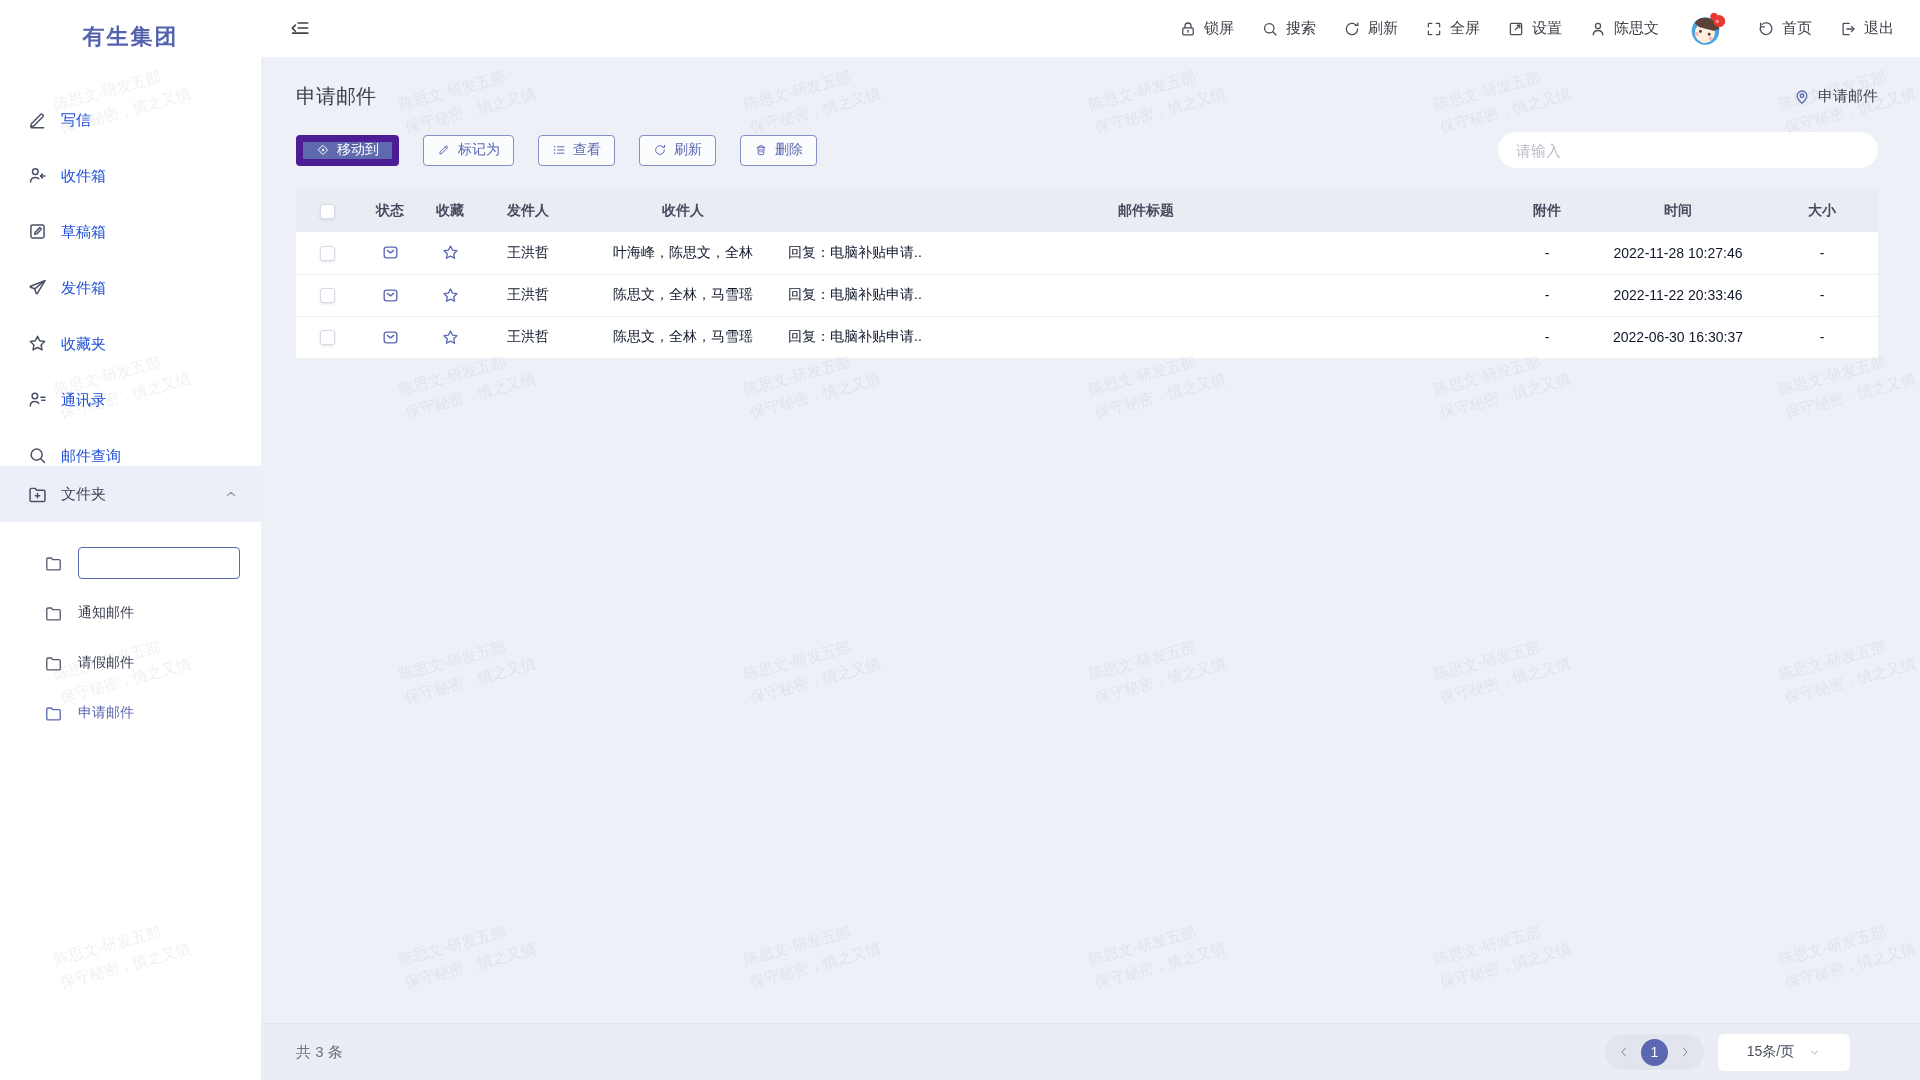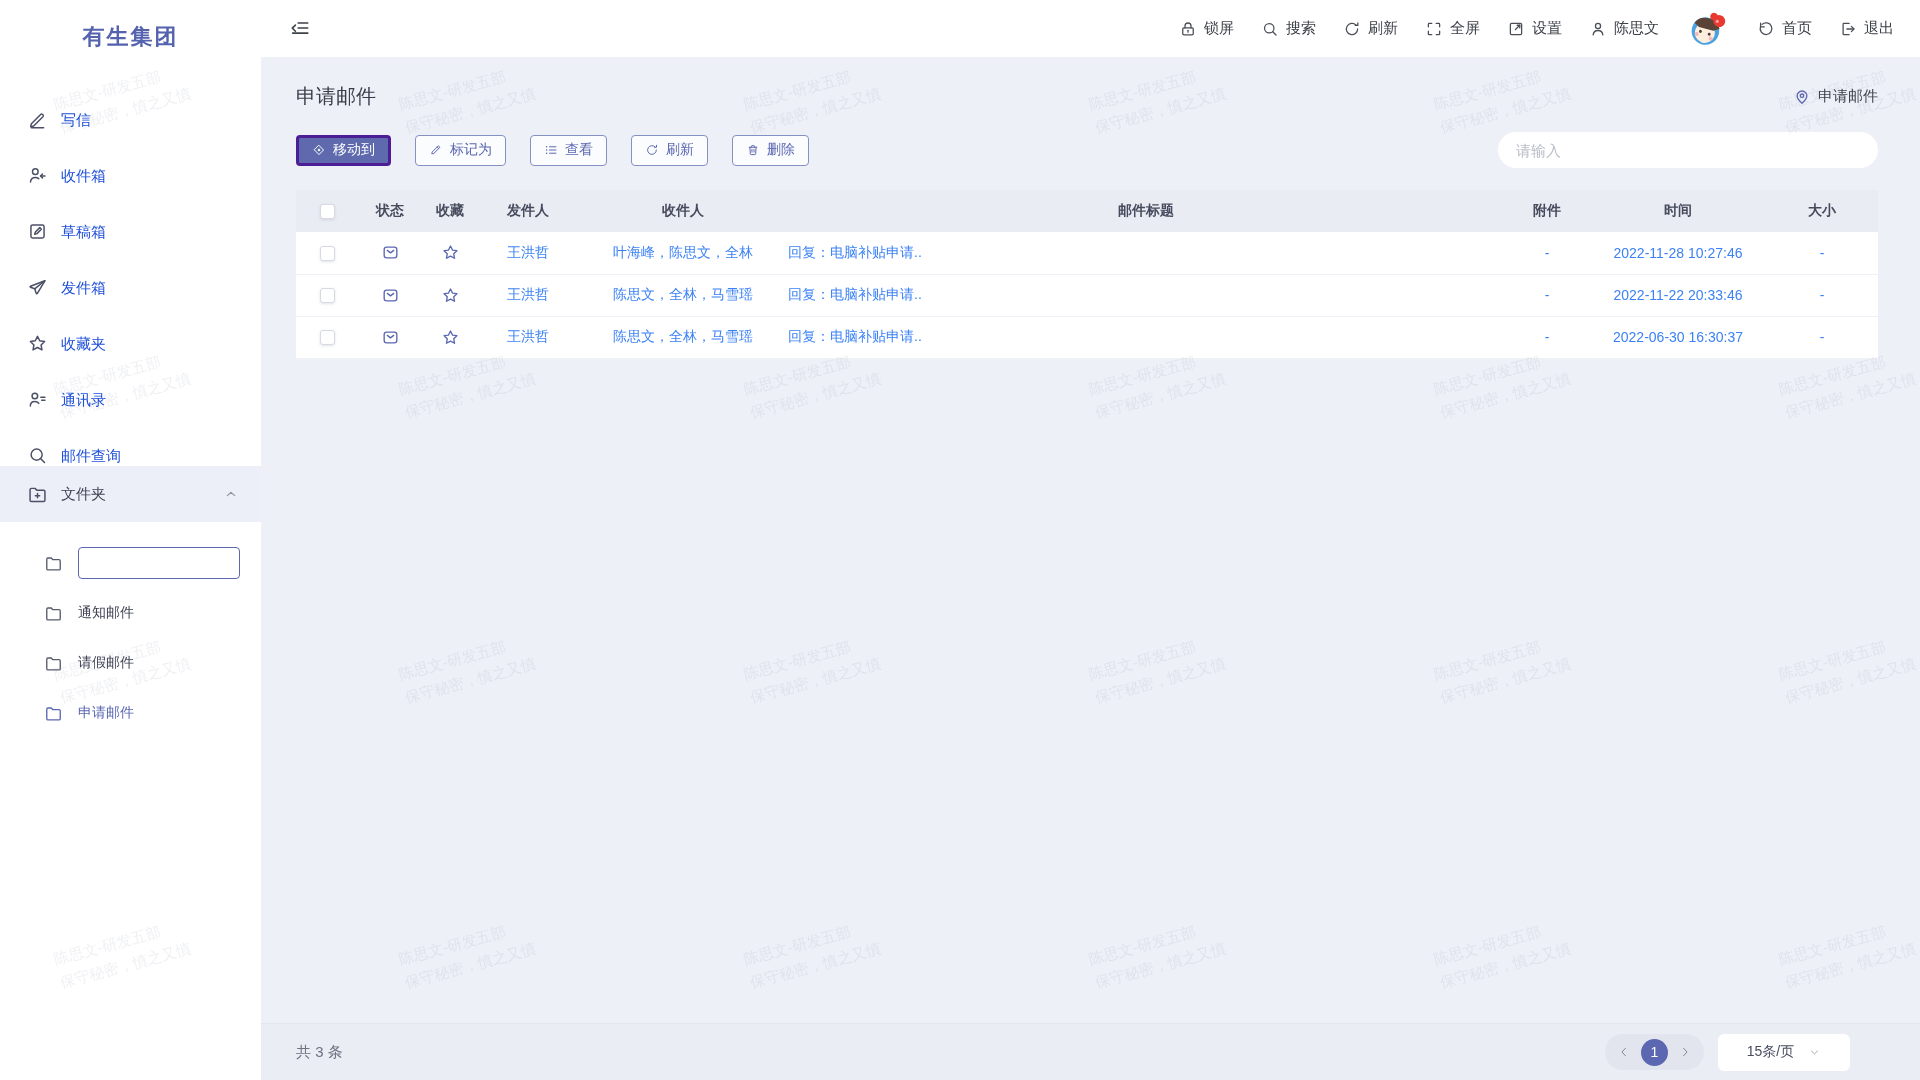--- a/index.html
+++ b/index.html
@@ -37,28 +37,28 @@
   
   .main { flex:1; padding:0 42px 0 35px; overflow:hidden; }
   .page-head { display:flex; align-items:center; margin-top:26px; }
   .page-title { font-size:20px; font-weight:500; color:#383d49; }
   .crumb { margin-left:auto; display:flex; align-items:center; gap:7px; font-size:15px; color:#3a3f4c; }
   .crumb .ic { width:18px; height:18px; color:#5b67b1; }
 
   .toolbar { display:flex; align-items:center; gap:24px; margin-top:22px; }
   .btn { display:inline-flex; align-items:center; gap:7px; height:31px; padding:0 13px; border-radius:4px; font-size:14px; cursor:pointer; user-select:none; }
   .btn .ic { width:14px; height:14px; }
-  .btn-primary { background:#5e6aad; color:#fff; border:3px solid #4c1d95; }
+  .btn-primary { background:#5e6aad; color:#fff; border:7px solid #4c1d95; }
   .btn-outline { background:#fbfcfe; color:#5b67b1; border:1px solid #8590c4; }
   .search-input { margin-left:auto; width:380px; height:36px; border:none; border-radius:18px; background:#fff; outline:none; padding:0 18px; font-size:15px; color:#41465a; }
   .search-input::placeholder { color:#b9bdc9; }
 
   table.mail { width:100%; border-collapse:collapse; table-layout:fixed; margin-top:22px; }
   table.mail th { background:#eaecf3; height:42px; font-size:14px; font-weight:bold; color:#464b5e; text-align:center; }
-  table.mail td { background:#fff; height:42px; font-size:14px; color:#3b82f6; text-align:center; border-bottom:1px solid #f0f1f6; overflow:hidden; white-space:nowrap; text-overflow:ellipsis; }
+  table.mail td { background:#fff; height:42px; font-size:14px; color:#0f172a; text-align:center; border-bottom:1px solid #f0f1f6; overflow:hidden; white-space:nowrap; text-overflow:ellipsis; }
   table.mail td.left, table.mail th.left { text-align:left; }
   .cb { display:inline-block; width:15px; height:15px; border:1px solid #d7dae2; border-radius:3px; background:#fff; box-shadow:0 1px 3px rgba(150,155,175,.28); vertical-align:middle; cursor:pointer; }
   .cell-ic { width:19px; height:19px; color:#5b67b1; display:inline-block; vertical-align:middle; cursor:pointer; }
   .dash { color:#8a8f9c; }
 
   
   .footer { height:57px; min-height:57px; display:flex; align-items:center; padding:0 70px 0 35px; background:rgba(233,235,243,.65); border-top:1px solid #e4e6ee; }
   .total { font-size:15px; color:#6d7380; }
   .footer-right { margin-left:auto; display:flex; align-items:center; gap:14px; }
   .pager { display:flex; align-items:center; gap:10px; height:36px; background:#e3e5ee; border-radius:18px; padding:0 12px; }

